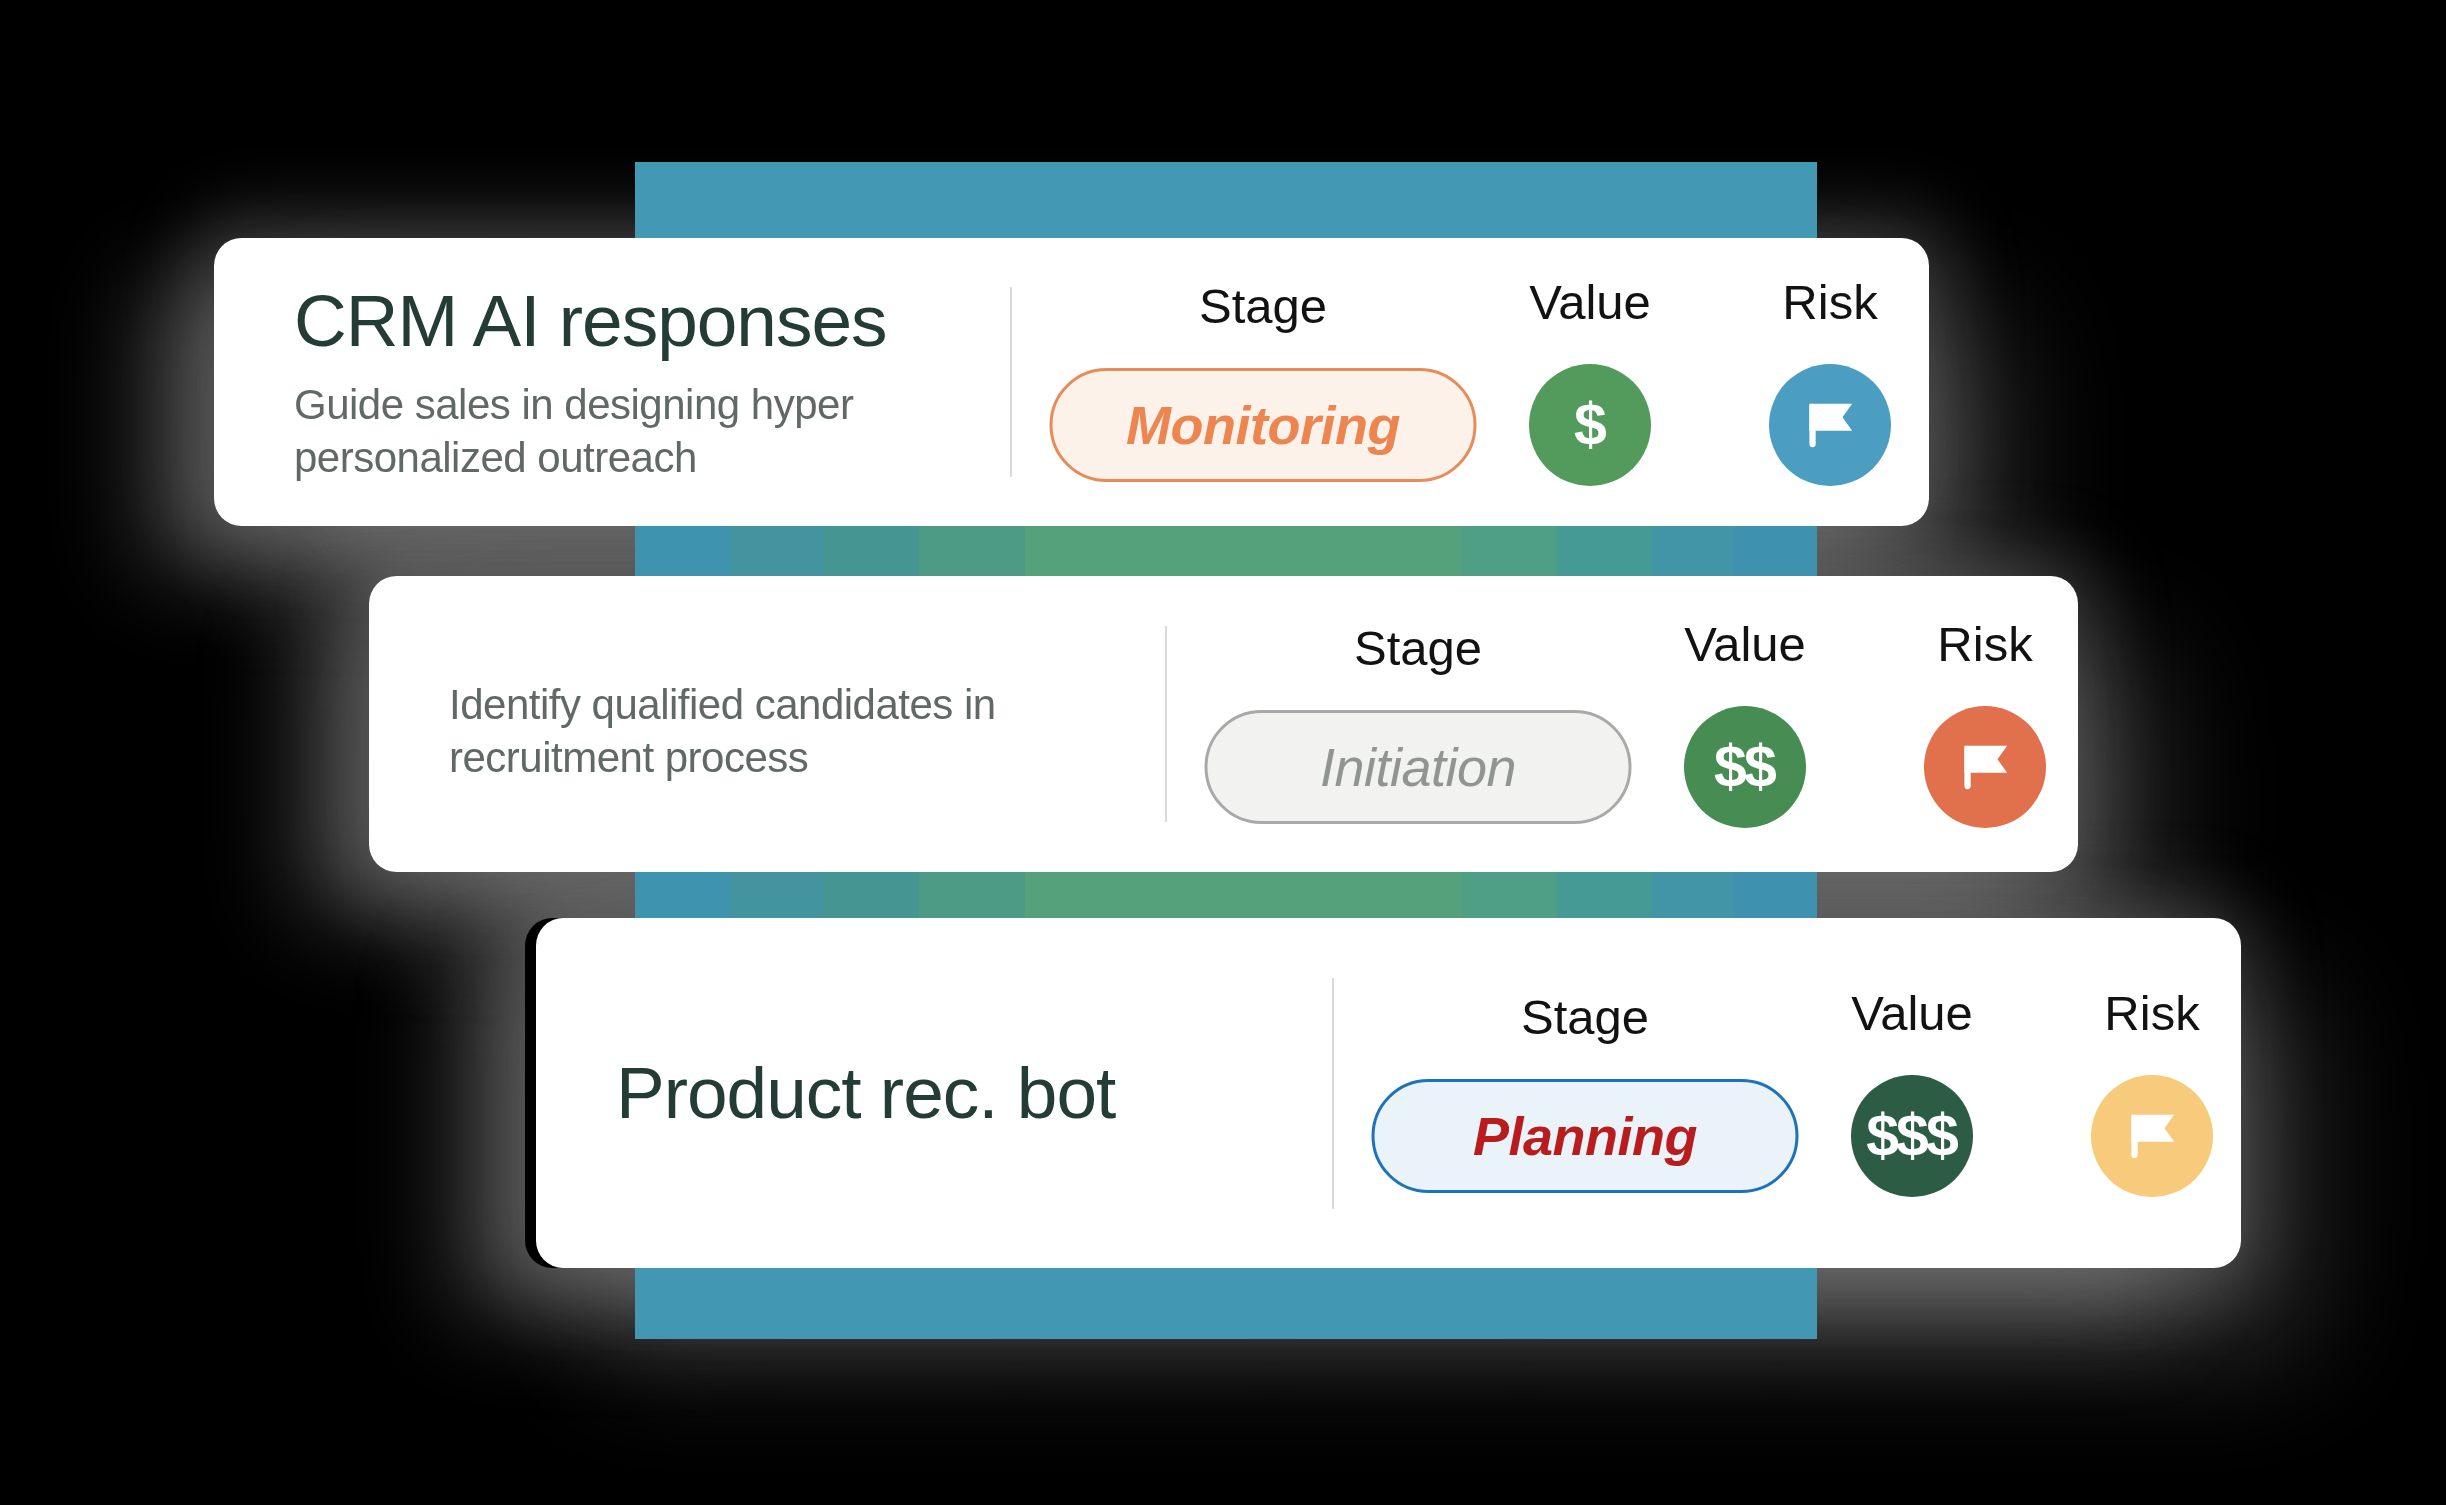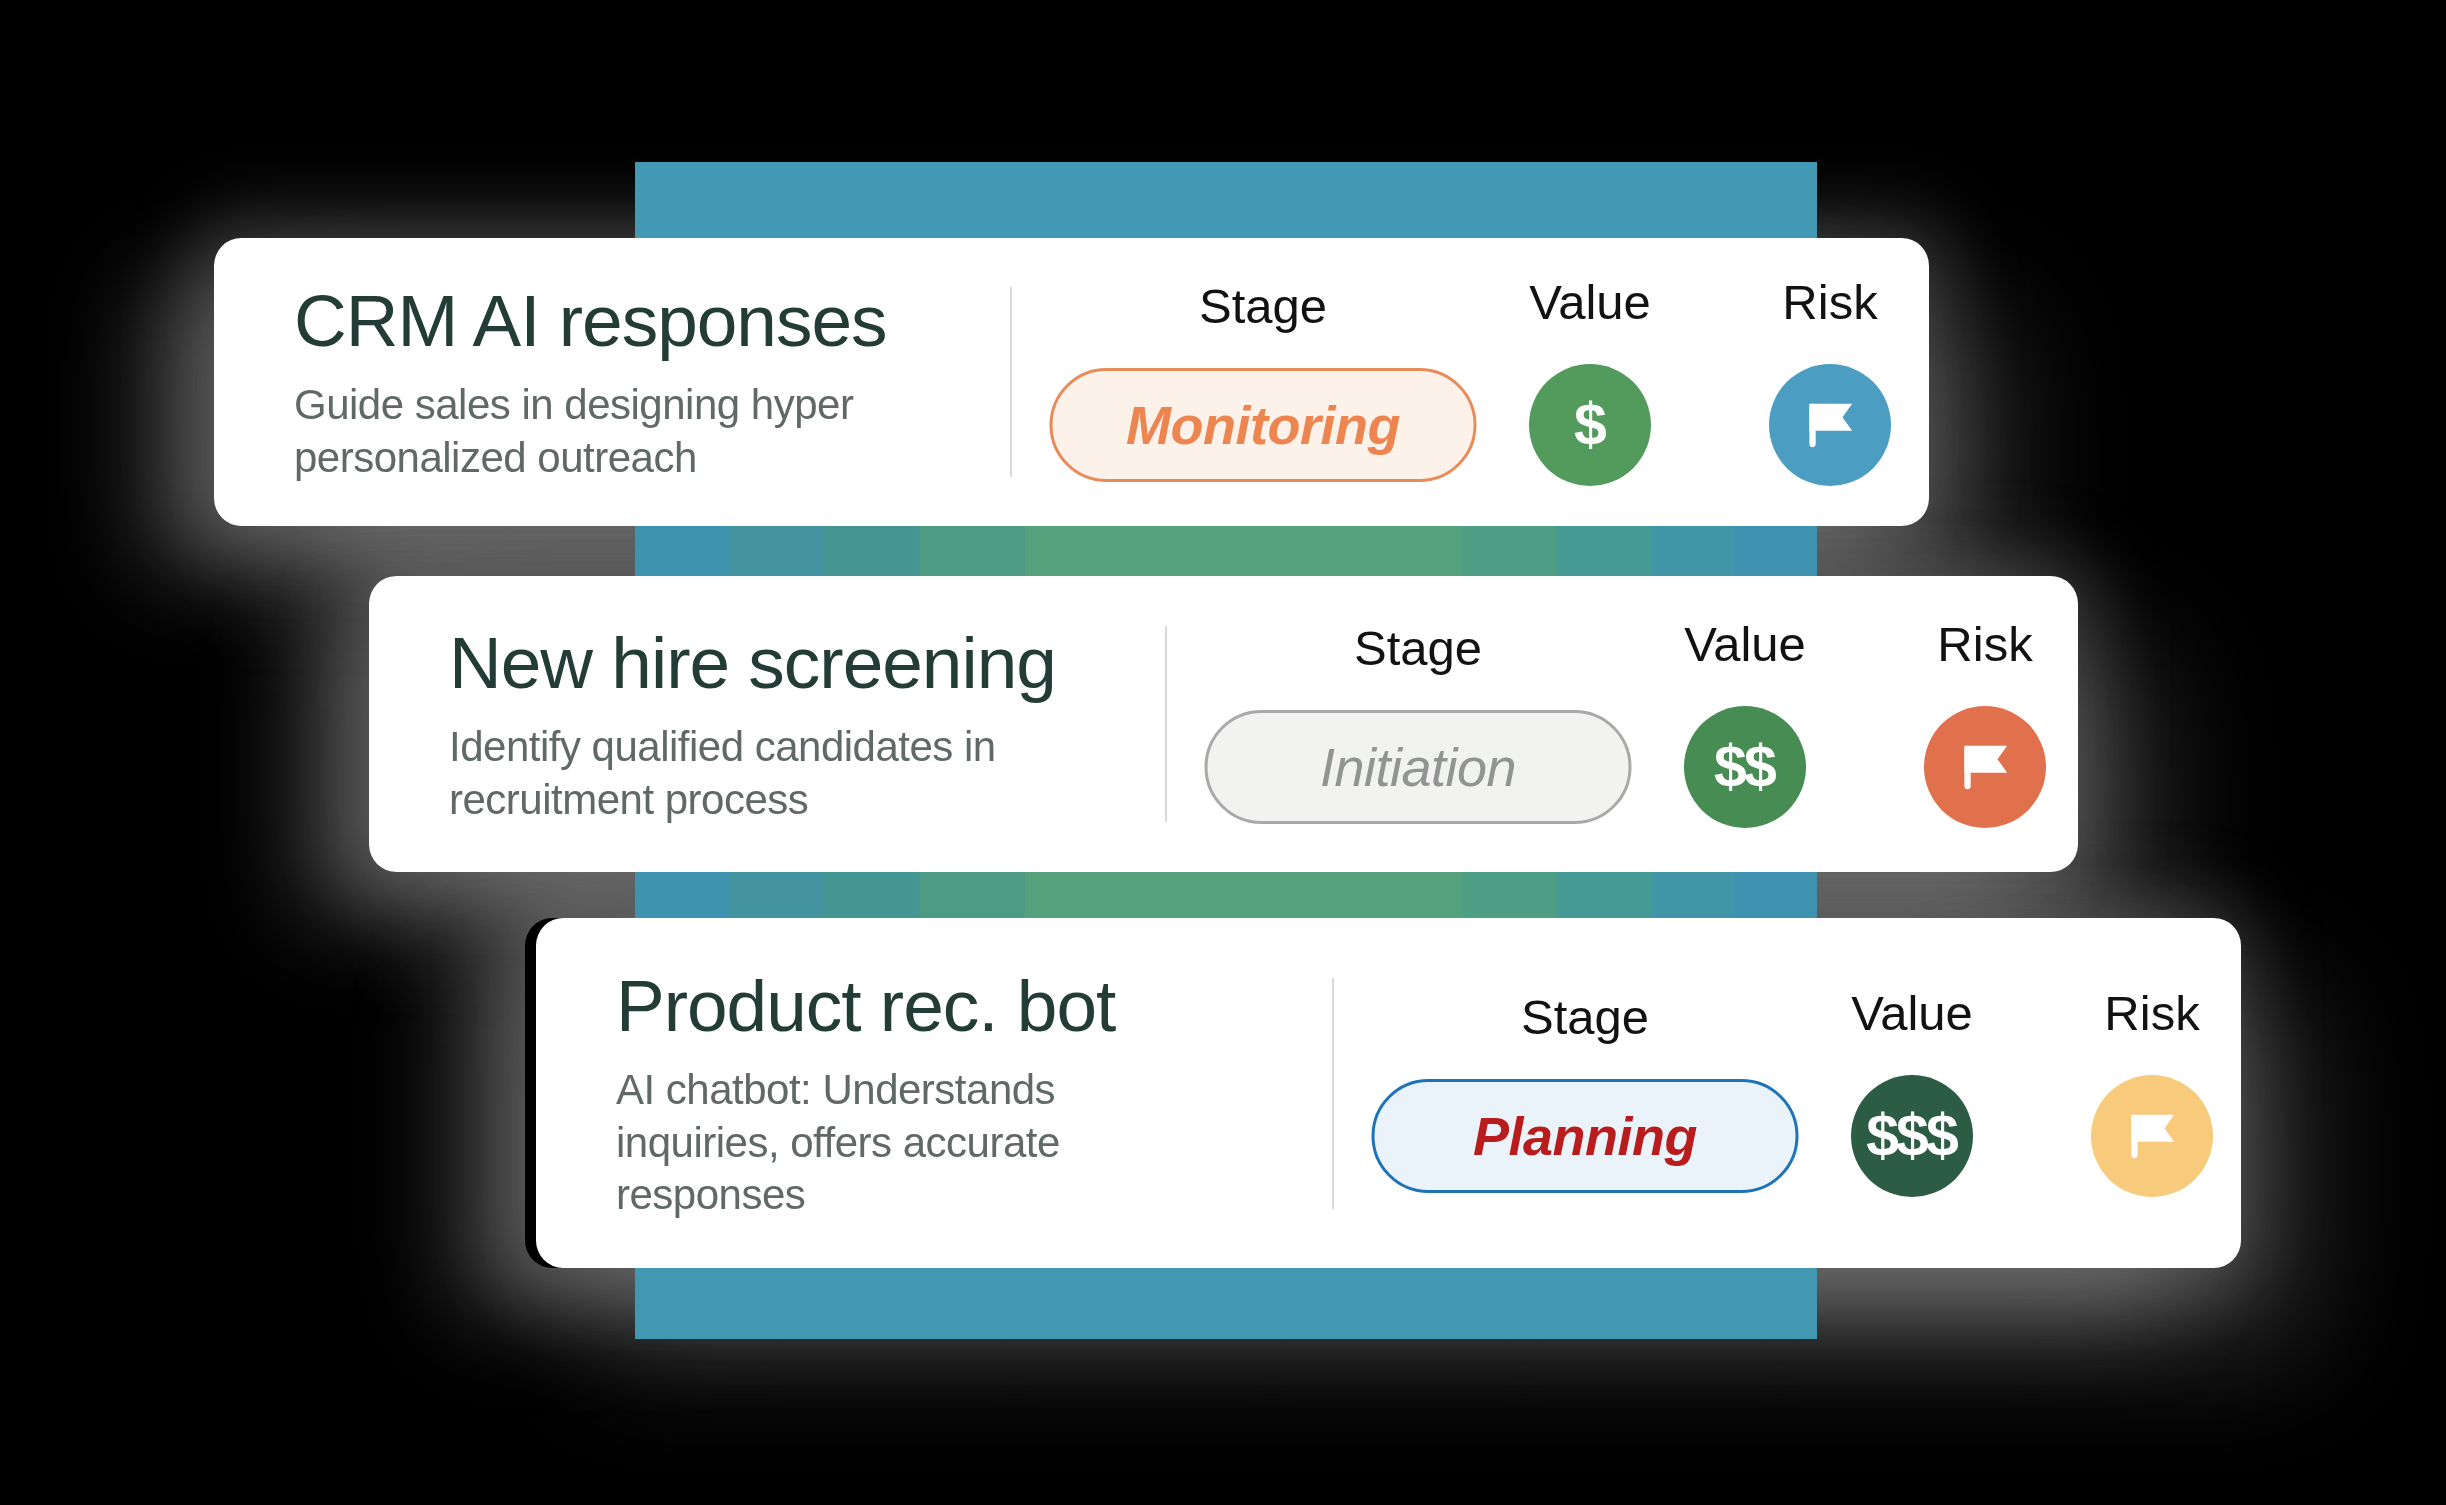--- a/index.html
+++ b/index.html
@@ -146,21 +146,20 @@
         <svg class="flag-svg" viewBox="0 0 20 20" xmlns="http://www.w3.org/2000/svg">
           <rect x="2.6" y="2.4" width="2.2" height="15.2" rx="1.1" fill="#ffffff"></rect>
           <polygon points="2.6,2.4 17.6,2.4 14.2,7.1 17.6,11.8 2.6,11.8" fill="#ffffff"></polygon>
         </svg>
       </div>
     </div>
   </div>
 
   <div class="card card-2">
     <div class="card-text">
-      <div class="card-title">New hire screening</div>
       <div class="card-desc">Identify qualified candidates in
 recruitment process</div>
     </div>
     <div class="divider"></div>
     <div class="metric-col col-stage">
       <div class="metric-label">Stage</div>
       <div class="stage-pill pill-1">
         <span>Initiation</span>
       </div>
     </div>
@@ -177,23 +176,20 @@
           <rect x="2.6" y="2.4" width="2.2" height="15.2" rx="1.1" fill="#ffffff"></rect>
           <polygon points="2.6,2.4 17.6,2.4 14.2,7.1 17.6,11.8 2.6,11.8" fill="#ffffff"></polygon>
         </svg>
       </div>
     </div>
   </div>
 
   <div class="card card-3">
     <div class="card-text">
       <div class="card-title">Product rec. bot</div>
-      <div class="card-desc">AI chatbot: Understands
-inquiries, offers accurate
-responses</div>
     </div>
     <div class="divider"></div>
     <div class="metric-col col-stage">
       <div class="metric-label">Stage</div>
       <div class="stage-pill pill-2">
         <span>Planning</span>
       </div>
     </div>
     <div class="metric-col col-value">
       <div class="metric-label">Value</div>

